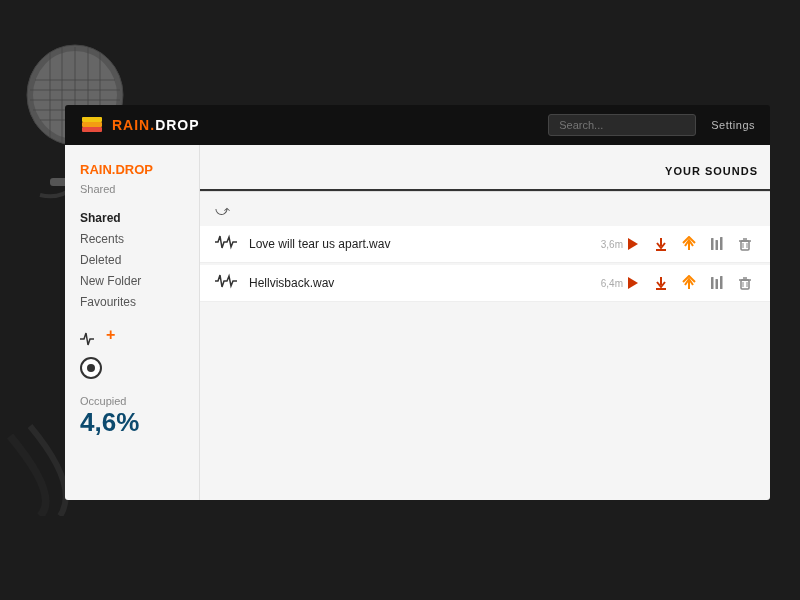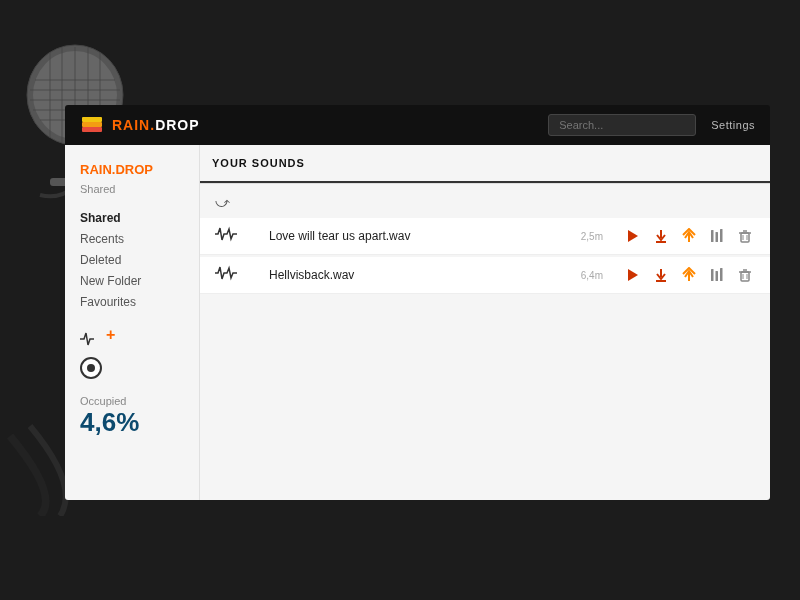--- a/index.html
+++ b/index.html
@@ -208,27 +208,28 @@
 
     
     .tabs {
       display: flex;
       border-bottom: 1px solid #ddd;
     }
 
     .tab {
       flex: 1;
       padding: 12px;
-      text-align: left;
+      text-align: right;
       font-size: 11px;
       font-weight: bold;
       letter-spacing: 1px;
       color: #444;
       cursor: pointer;
       border-bottom: 2px solid transparent;
+      margin-top: 8px;
     }
 
     .tab.active {
       border-bottom: 2px solid #333;
       color: #111;
     }
 
     
     .tab-content {
       flex: 1;
@@ -249,21 +250,20 @@
     }
 
     
     .file-row {
       display: flex;
       align-items: center;
       padding: 8px 15px;
       border-bottom: 1px solid #eee;
       background: #fff;
       margin: 2px 0;
-      gap: 20px;
     }
 
     .file-waveform {
       margin-right: 12px;
       color: #333;
     }
 
     .file-name {
       flex: 1;
       font-size: 12px;
@@ -399,21 +399,21 @@
         <span class="cursor-icon">⤻</span>
       </div>
 
       <div class="file-row">
         <div class="file-waveform">
           <svg width="22" height="16" viewBox="0 0 22 16">
             <polyline points="0,8 3,8 5,2 7,14 9,8 12,8 14,3 16,13 18,8 22,8" stroke="#333" stroke-width="1.5" fill="none"></polyline>
           </svg>
         </div>
         <span class="file-name">Love will tear us apart.wav</span>
-        <span class="file-duration">2,5m</span>
+        <span class="file-duration">3,6m</span>
         <div class="file-actions">
           <button class="file-action-btn" title="Play">
             <svg width="16" height="16" viewBox="0 0 16 16">
               <polygon points="3,2 13,8 3,14" fill="#cc3300"></polygon>
             </svg>
           </button>
           <button class="file-action-btn" title="Download">
             <svg width="16" height="16" viewBox="0 0 16 16">
               <line x1="8" y1="2" x2="8" y2="10" stroke="#cc3300" stroke-width="2"></line>
               <polyline points="4,7 8,12 12,7" stroke="#cc3300" stroke-width="2" fill="none"></polyline>

